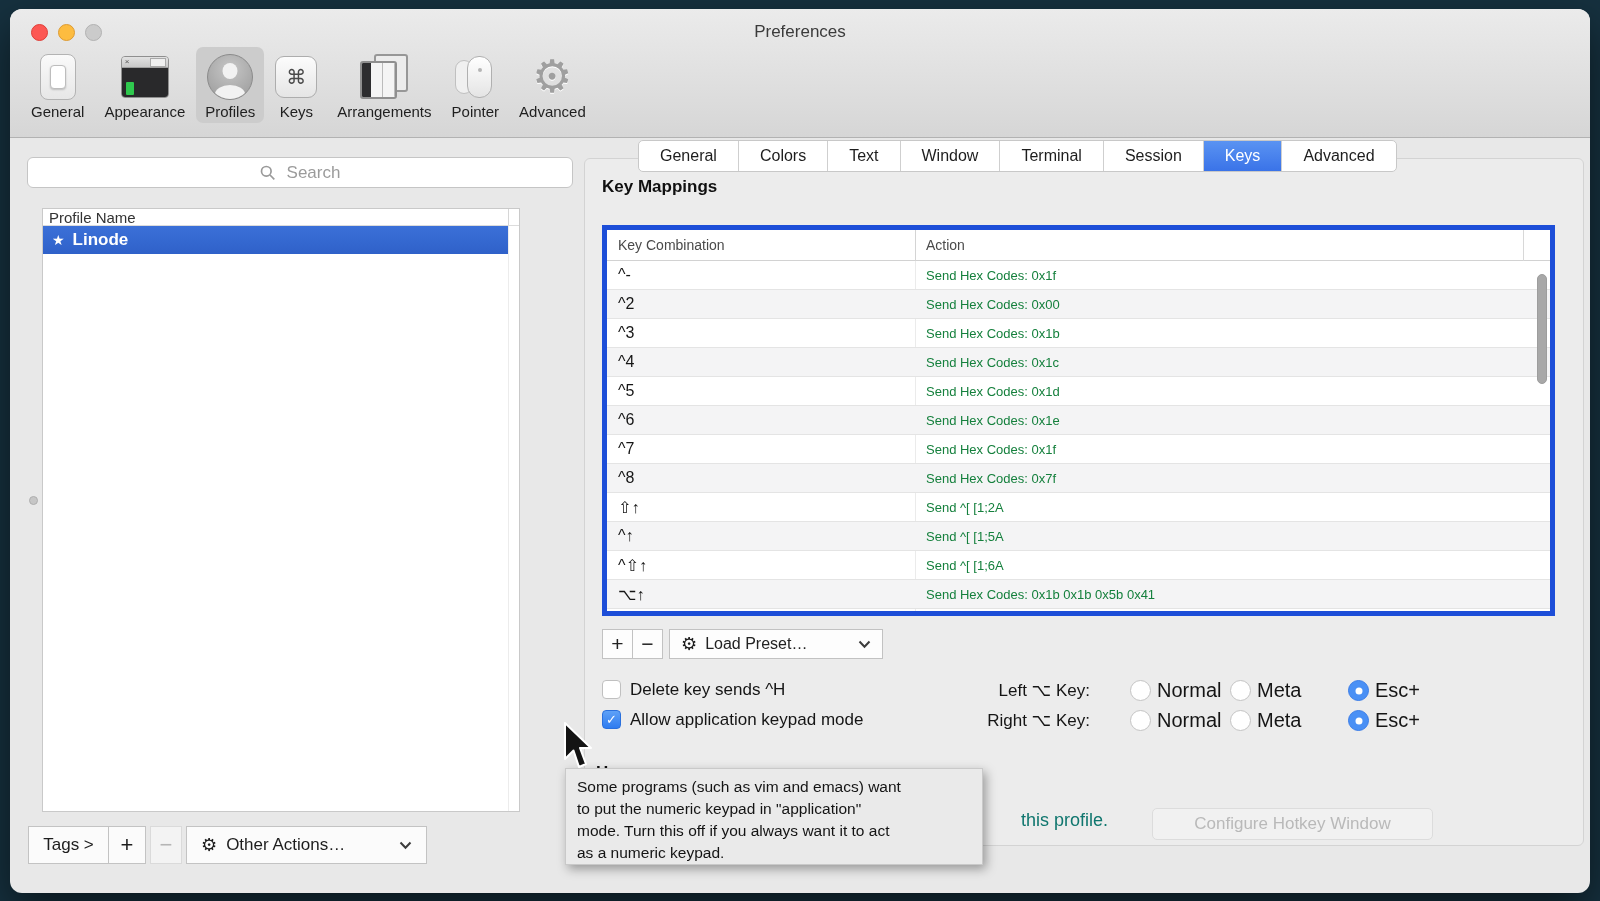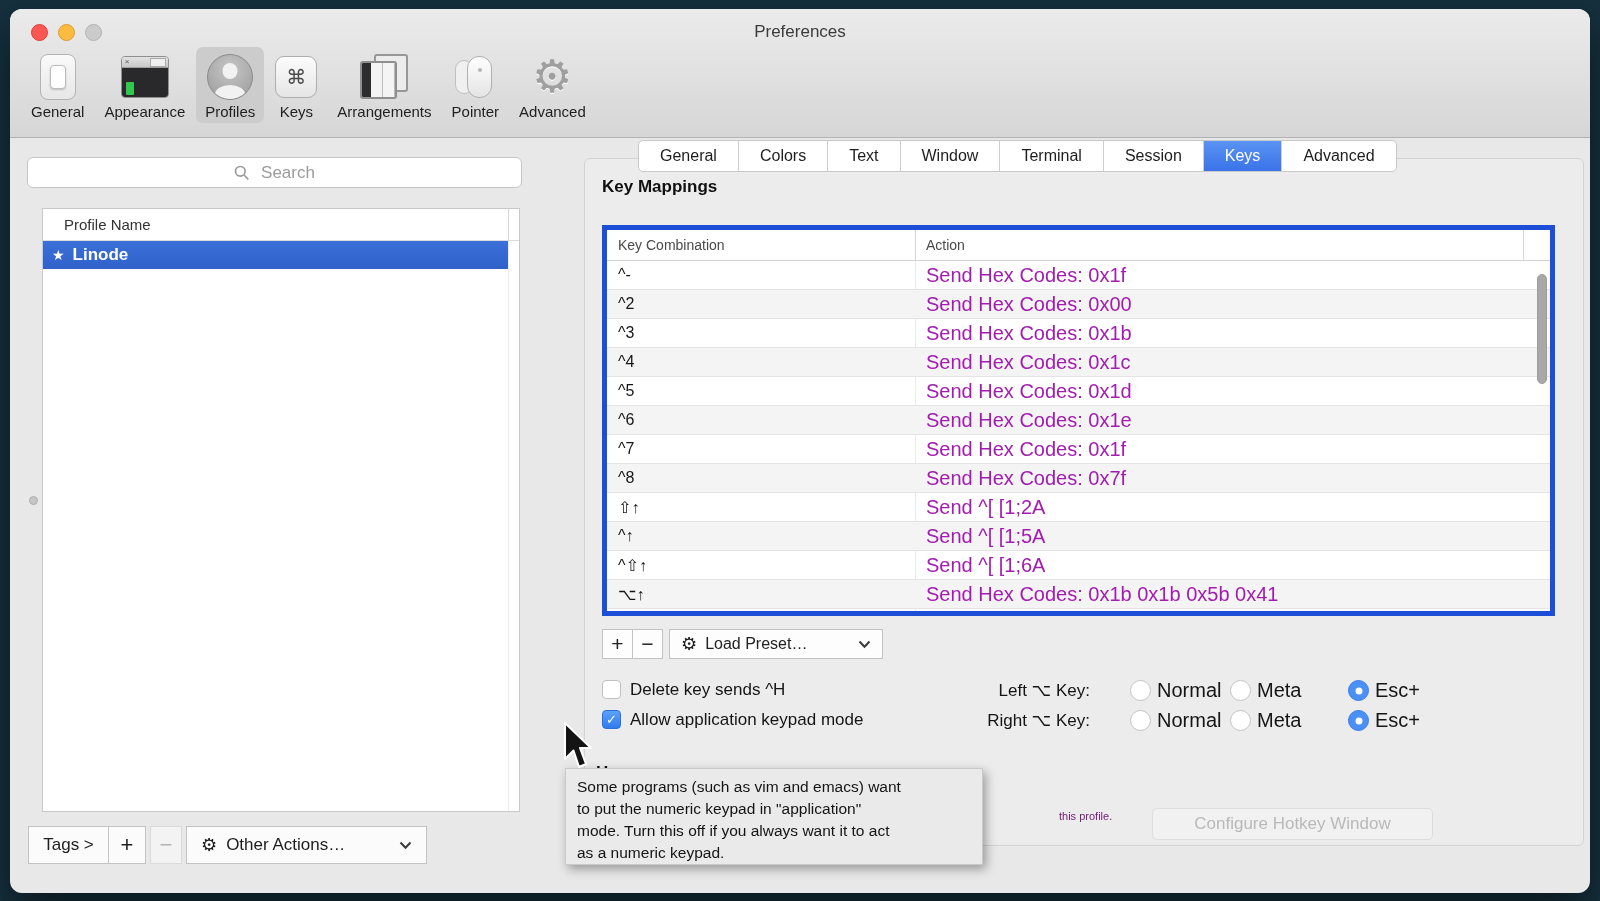--- a/index.html
+++ b/index.html
@@ -53,28 +53,28 @@
   .arr-pane { flex:1; border-right:1px solid #bbb; }
   .mouse-wrap { position:relative; width:40px; height:44px; }
   .mouse-back { position:absolute; left:0; top:5px; width:18px; height:34px; border-radius:9px;
                 background:#f0f0f0; border:1px solid #c0c0c0; }
   .mouse { position:absolute; left:12px; top:1px; width:25px; height:42px; border-radius:12px;
            background:linear-gradient(#ffffff,#e4e4e4); border:1px solid #b0b0b0; }
   .mouse::after { content:""; position:absolute; left:50%; top:11px; transform:translateX(-50%);
                   width:4px; height:4px; border-radius:50%; background:#b5b5b5; }
   .gear-big { font-size:45px; color:#9f9f9f; text-shadow:0 1px 0 #fff; line-height:48px; }
   
-  .search-field { position:absolute; left:17px; top:148px; width:495px; height:31px; background:#fff;
+  .search-field { position:absolute; left:17px; top:148px; width:546px; height:31px; background:#fff;
                   border:1px solid #c5c5c5; border-radius:6px; display:flex; align-items:center;
                   justify-content:center; gap:11px; color:#9b9b9b; font-size:17px; }
   .profile-list { position:absolute; left:32px; top:199px; width:478px; height:604px; background:#fff;
                   border:1px solid #c9c9c9; }
   .pl-colsep { position:absolute; left:465px; top:0; width:1px; height:100%; background:#ececec; }
-  .pl-header { position:relative; height:32px; border-bottom:1px solid #dcdcdc; display:flex; align-items:center;
-               padding-left:21px; font-size:15px; color:#333; }
+  .pl-header { position:relative; height:17px; border-bottom:1px solid #dcdcdc; display:flex; align-items:center;
+               padding-left:6px; font-size:15px; color:#333; }
   .pl-header .pl-colsep { background:#d6d6d6; }
   .pl-row-sel { position:relative; width:465px; height:28px; background:linear-gradient(#3b70d8,#2f61c9);
                 color:#fff; display:flex; align-items:center; padding-left:9px; gap:8px; }
   .pl-star { font-size:14px; }
   .pl-name { font-size:17px; font-weight:bold; }
   .split-dot { position:absolute; left:19px; top:487px; width:9px; height:9px; border-radius:50%;
                background:#c6c6c6; border:1px solid #aeaeae; }
   .sb-btn { position:absolute; top:817px; height:38px; background:#fbfbfb; border:1px solid #c3c3c3;
             display:flex; align-items:center; justify-content:center; font-size:17px; color:#1d1d1d; }
   .btn-tags { left:18px; width:81px; }
@@ -99,21 +99,21 @@
               border:5px solid #1d4ed8; overflow:hidden; }
   .kmt-header { position:relative; height:31px; border-bottom:1px solid #d2d2d2; background:#fff; }
   .kmt-header .h1 { position:absolute; left:11px; top:7px; font-size:14px; color:#4a4a4a; }
   .kmt-header .h2 { position:absolute; left:319px; top:7px; font-size:14px; color:#4a4a4a; }
   .kmt-hsep1 { position:absolute; left:308px; top:0; width:1px; height:31px; background:#d4d4d4; }
   .kmt-hsep2 { position:absolute; right:26px; top:0; width:1px; height:31px; background:#d8d8d8; }
   .kmt-colsep { position:absolute; left:308px; top:31px; width:1px; height:360px; background:#ebebeb; }
   .kmt-row { position:relative; height:29px; border-bottom:1px solid #e4e4e4; display:flex; align-items:center; }
   .kmt-row:nth-child(even) { background:#f4f4f5; }
   .kmt-key { position:absolute; left:11px; font-size:16px; color:#161616; }
-  .kmt-action { position:absolute; left:319px; font-size:20px; color:#a21caf; }
+  .kmt-action { position:absolute; left:319px; font-size:13px; color:#15803d; }
   .kmt-scrollthumb { position:absolute; right:3px; top:44px; width:10px; height:110px; border-radius:5px;
                      background:#a8a8a8; border:1px solid #9d9d9d; }
   .ctrl-btn { position:absolute; top:470px; height:30px; background:#fdfdfd; border:1px solid #c2c2c2;
               display:flex; align-items:center; justify-content:center; color:#222; }
   .btn-add { left:17px; width:31px; font-size:21px; font-weight:300; }
   .btn-remove { left:47px; width:31px; font-size:21px; font-weight:300; }
   .btn-preset { left:84px; width:214px; justify-content:flex-start; padding:0 11px; gap:8px; font-size:16px; }
   .btn-preset .chev { margin-left:auto; }
   .opt-line { position:absolute; left:0; width:100%; height:24px; }
   .line1 { top:519px; } .line2 { top:549px; }
@@ -125,21 +125,21 @@
   .opt-label { position:absolute; left:300px; width:205px; top:2px; text-align:right; font-size:17px; color:#151515; }
   .radio { position:absolute; top:1px; display:flex; align-items:center; gap:6px; font-size:20px; color:#151515; }
   .r1 { left:545px; } .r2 { left:645px; } .r3 { left:763px; }
   .rdot { width:21px; height:21px; border-radius:50%; background:#fff; border:1px solid #c4c4c4; }
   .rdot.on { background:#4a90f5; border-color:#3b7de8; position:relative; }
   .rdot.on::after { content:""; position:absolute; left:50%; top:50%; transform:translate(-50%,-50%);
                     width:7px; height:7px; border-radius:50%; background:#fff; }
   .hk-frag { position:absolute; left:11px; top:604px; font-size:17px; font-weight:bold; color:#101010; }
   .hk-cb { position:absolute; left:16px; top:637px; width:19px; height:19px; border-radius:4px;
            background:#fff; border:1px solid #c0c0c0; }
-  .prof-frag { position:absolute; left:474px; top:651px; font-size:11px; color:#701a75; }
+  .prof-frag { position:absolute; left:436px; top:651px; font-size:18px; color:#0f766e; }
   .btn-hotkey { position:absolute; left:567px; top:649px; width:281px; height:32px; background:#f1f1f1;
                 border:1px solid #dcdcdc; border-radius:5px; color:#b9b9b9; font-size:17px;
                 display:flex; align-items:center; justify-content:center; }
   
   .tooltip { position:absolute; left:555px; top:751px; width:418px; height:97px; background:#eaeaea;
              border:1px solid #c9c9c9; box-shadow:3px 4px 10px rgba(0,0,0,.35); z-index:20;
              padding:7px 11px;margin-top:8px; }
   .tooltip div { font-size:15.5px; line-height:22px; color:#141414; white-space:nowrap; }
   .cursor { position:absolute; left:552px; top:712px; z-index:30; }
 </style>

